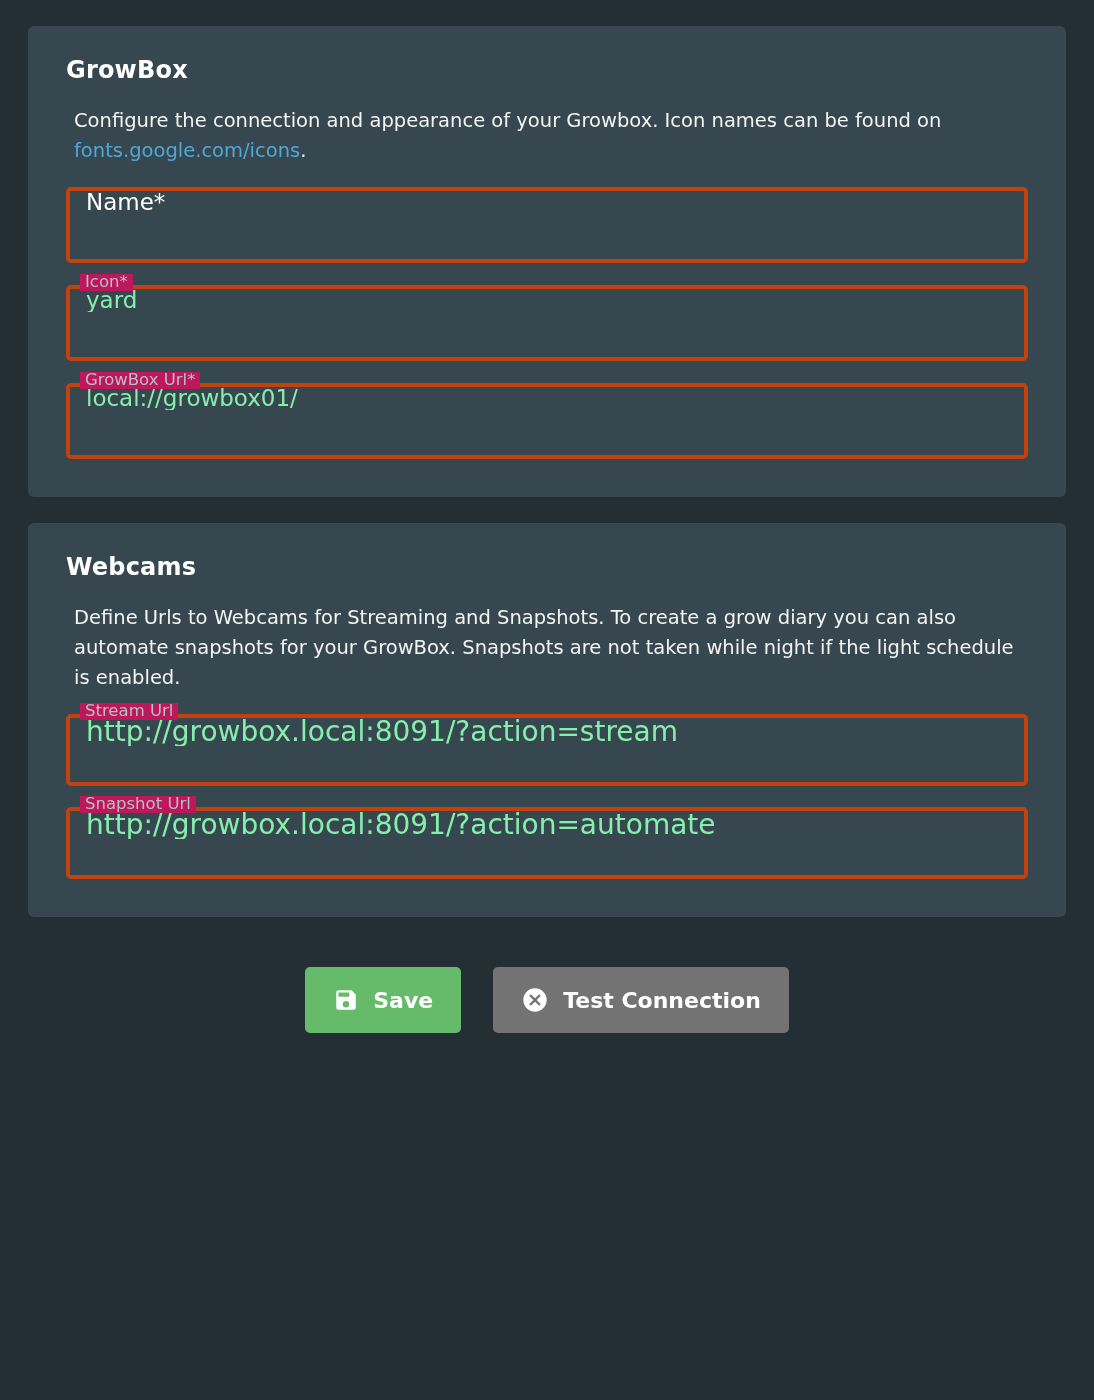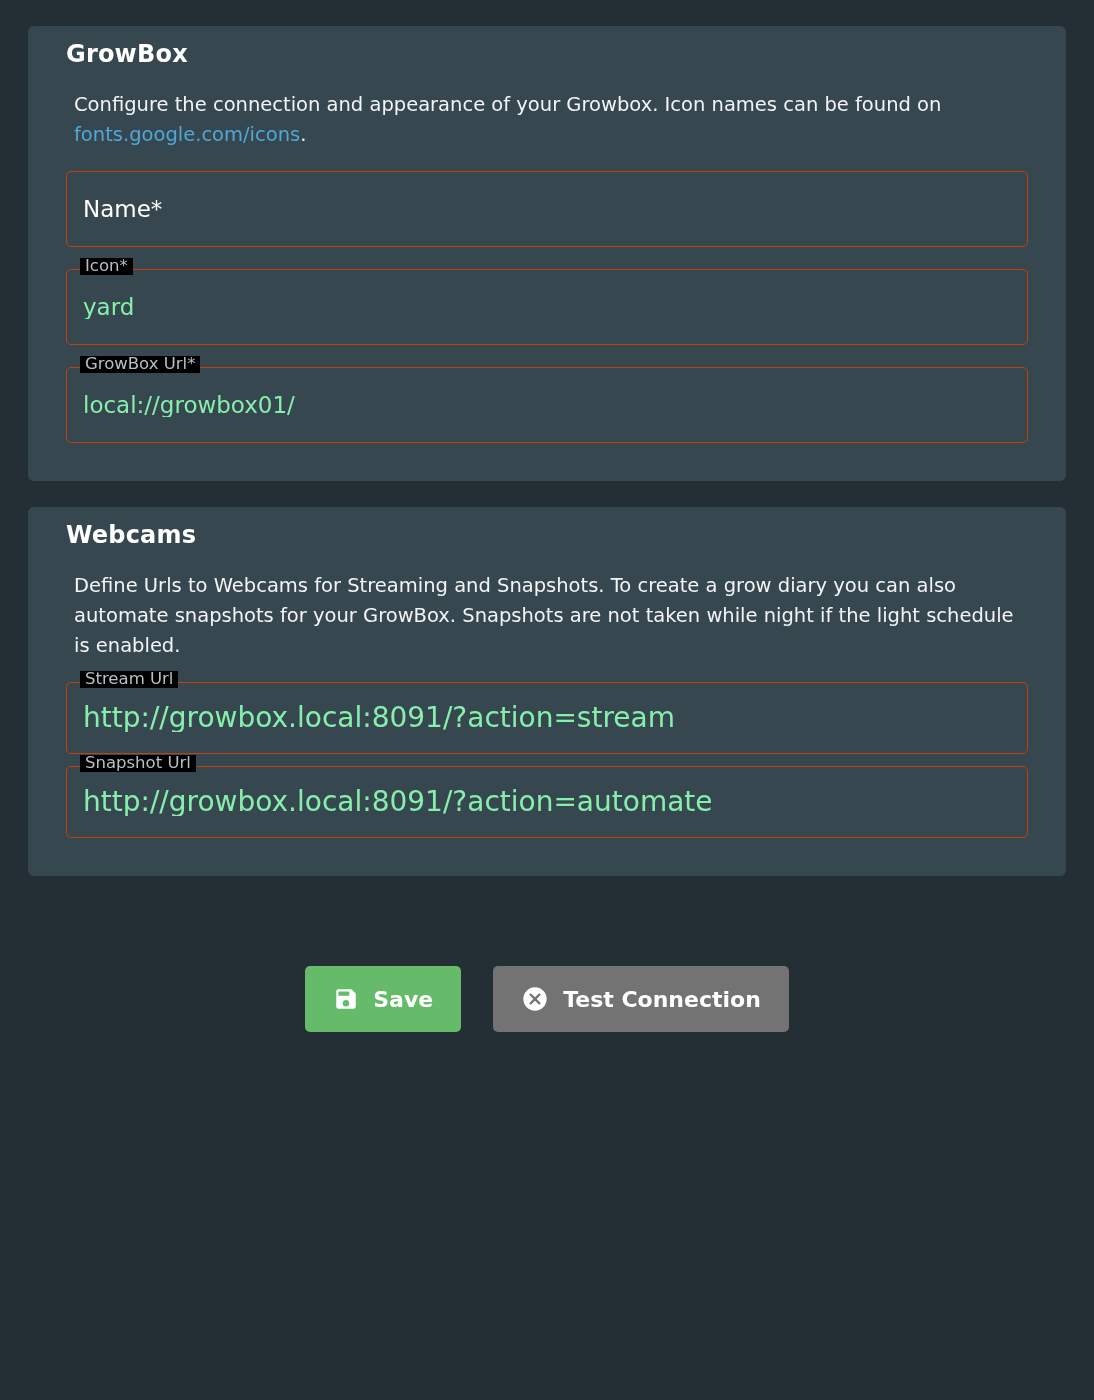--- a/index.html
+++ b/index.html
@@ -16,21 +16,21 @@
     overflow: hidden;
   }
   .page {
     width: 1094px;
     height: 1400px;
     padding: 26px 28px 0 28px;
   }
   .card {
     background: #37474f;
     border-radius: 6px;
-    padding: 14px 38px 38px 38px;
+    padding: 30px 38px 38px 38px;
     margin-bottom: 26px;
   }
   .card-title {
     font-size: 24px;
     font-weight: bold;
     letter-spacing: .2px;
     margin: 0 0 22px 0;
     color: #ffffff;
   }
   .card-desc {
@@ -44,63 +44,63 @@
     color: #4fa8d8;
     text-decoration: none;
   }
   
   .field {
     position: relative;
     margin-top: 22px;
   }
   .field:first-of-type { margin-top: 0; }
   .field-box {
-    border: 1px solid #c2410c;
+    border: 4px solid #c2410c;
     border-radius: 5px;
     height: 76px;
     display: flex;
-    align-items: center;
+    align-items: flex-start;
     padding: 0 16px;
     background: transparent;
   }
   .field-value {
     font-size: 23px;
     color: #86efac;
     line-height: 1;
     white-space: nowrap;
     overflow: hidden;
     text-overflow: ellipsis;
     width: 100%;
   }
   .field-value.placeholder {
     color: #ffffff;
   }
   .field-label {
     position: absolute;
     top: -11px;
     left: 14px;
-    background: #000000;
+    background: #be185d;
     padding: 0 5px;
     font-size: 16.5px;
     color: #b6c0c4;
     line-height: 1;
   }
 
   
-  .webcam-field { margin-top: 12px; }
+  .webcam-field { margin-top: 21px; }
   .webcam-field .field-box { height: 72px; }
   .webcam-field .field-value { font-size: 28px; }
 
   
   .actions {
     display: flex;
     justify-content: center;
     align-items: flex-end;
     gap: 32px;
-    margin-top: 90px;
+    margin-top: 50px;
   }
   .btn {
     border: none;
     border-radius: 5px;
     height: 66px;
     display: inline-flex;
     align-items: center;
     gap: 14px;
     padding: 0 28px;
     font-size: 22px;

